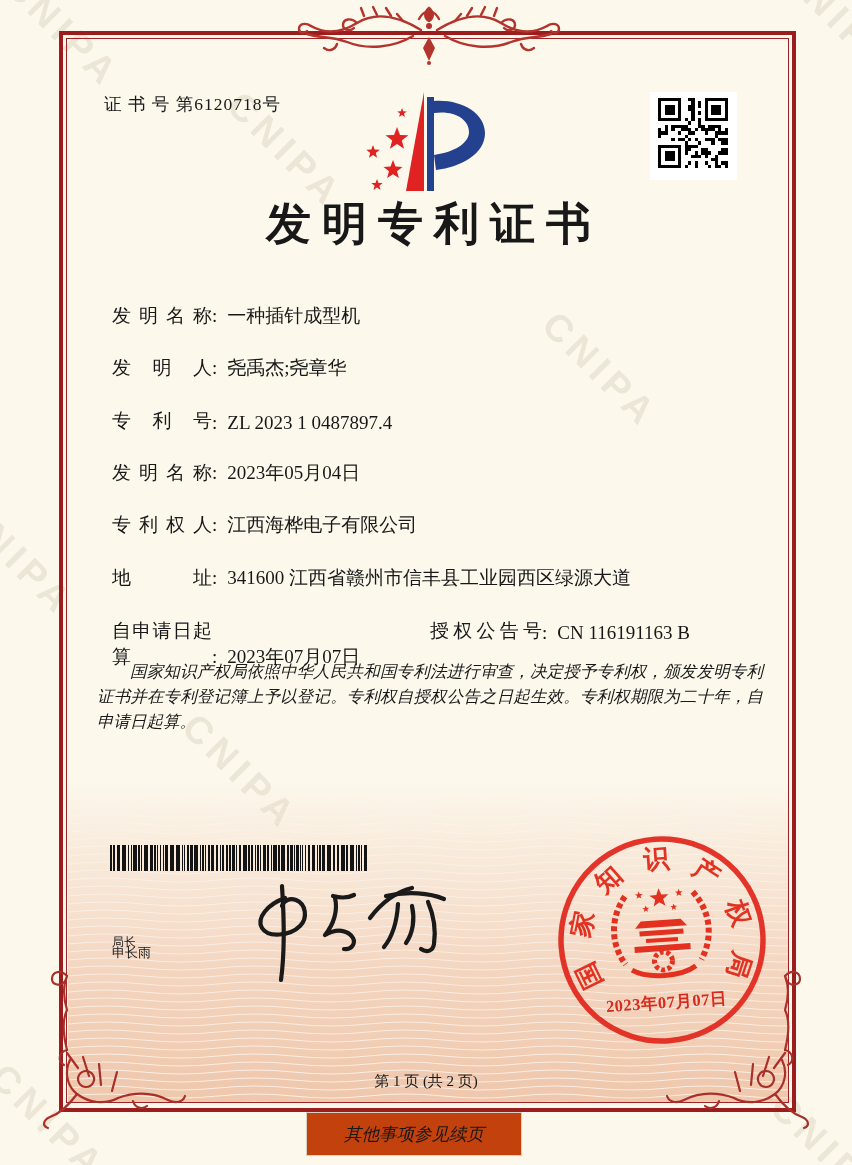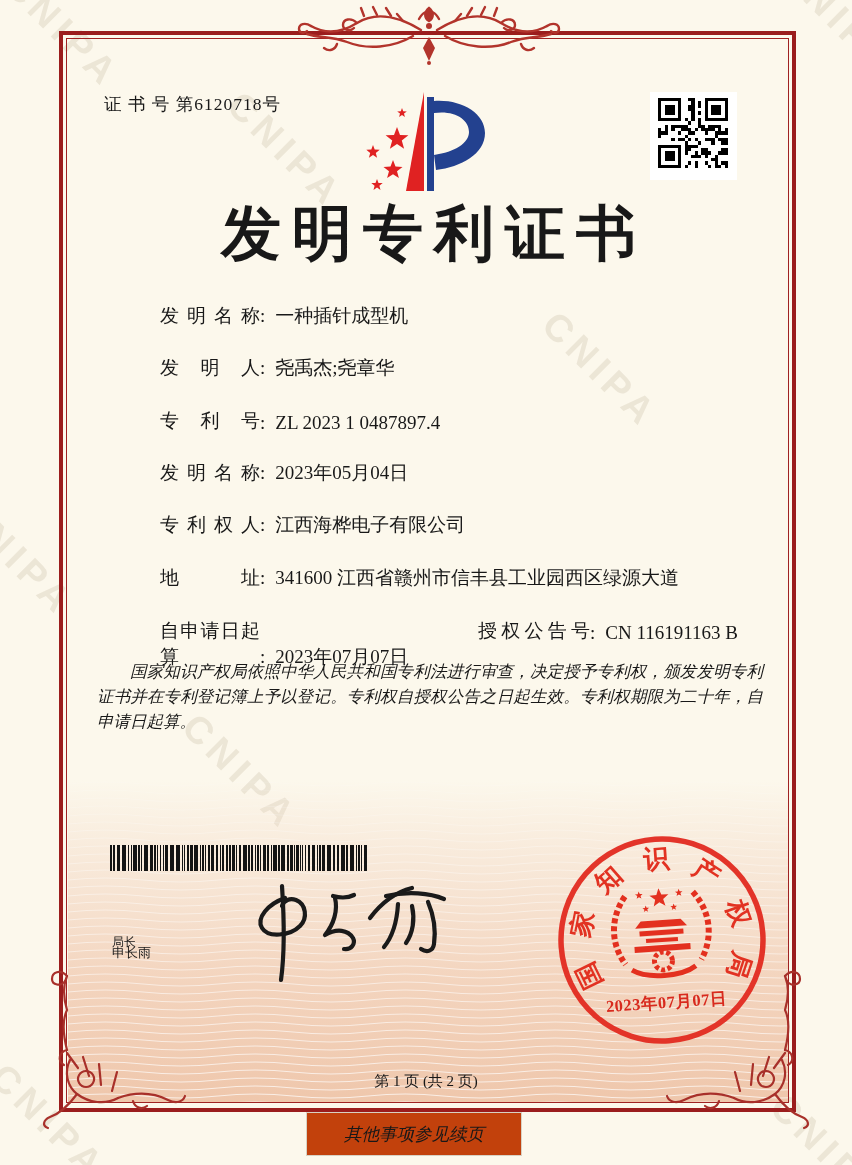--- a/index.html
+++ b/index.html
@@ -15,25 +15,25 @@
   .frame-inner{position:absolute;left:66px;top:38px;width:721px;height:1063px;
       border:1.5px solid #A02222;z-index:3;}
   .abs{position:absolute;}
   .pink-panel{left:68px;top:780px;z-index:2;}
   .medallion{left:295px;top:4px;z-index:4;}
   .flourishes{left:40px;top:958px;z-index:4;}
   .cert-no{left:104px;top:92px;font-size:17.5px;letter-spacing:1px;z-index:5;}
   .logo{left:355px;top:84px;z-index:5;}
   .qr-box{left:650px;top:92px;width:87px;height:88px;background:#fff;z-index:5;}
   .qr-box svg{position:absolute;left:8px;top:6px;}
-  .title{left:16px;right:0;top:194px;text-align:center;font-size:60px;font-weight:600;
+  .title{left:16px;right:0;top:194px;text-align:center;font-size:45px;font-weight:600;
          letter-spacing:11px;z-index:5;}
   .rows{z-index:5;}
   .row{position:absolute;left:112px;width:676px;height:26px;font-size:19px;}
-  .flabel{display:inline-block;width:100px;text-align:justify;text-align-last:justify;vertical-align:bottom;margin-left:48px;}
+  .flabel{display:inline-block;width:100px;text-align:justify;text-align-last:justify;vertical-align:bottom;}
   .colon{margin-right:10px;}
   .fvalue{font-size:19px;}
   .grant-no{position:absolute;left:318px;top:0;}
   .paras{left:97px;top:659px;width:666px;z-index:5;font-style:italic;}
   .paras p{margin:0;font-size:16.5px;line-height:25px;text-indent:2em;text-align:justify;}
   .paras p+p{margin-top:15px;}
   .barcode{left:110px;top:845px;z-index:5;}
   .director-title{left:112px;top:922px;font-family:"Liberation Sans","DejaVu Sans",sans-serif;
       font-size:12px;z-index:5;margin-top:12px;}
   .director-name{left:112px;top:944px;font-family:"Liberation Sans","DejaVu Sans",sans-serif;

